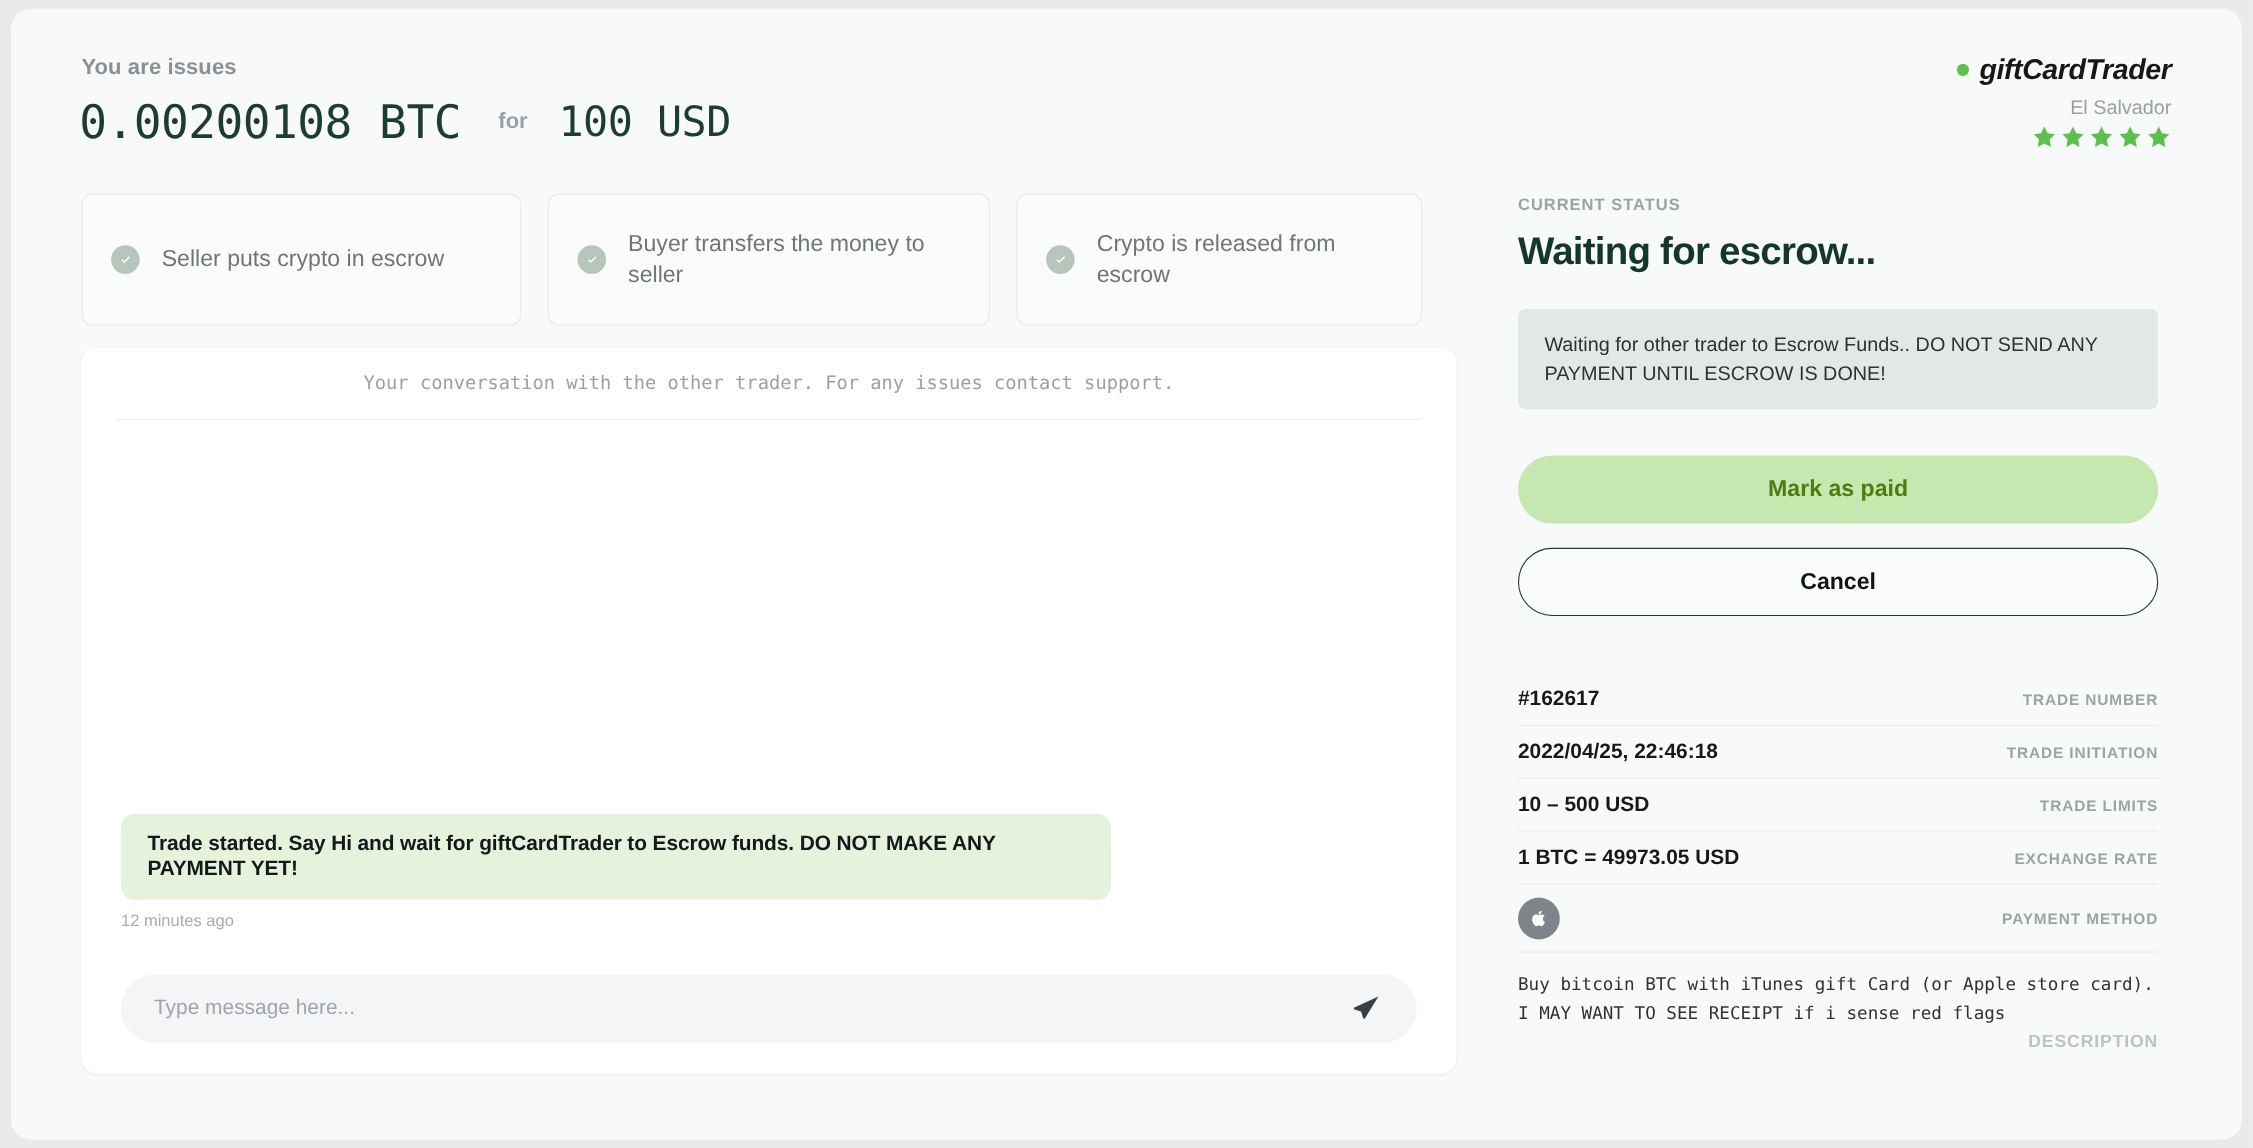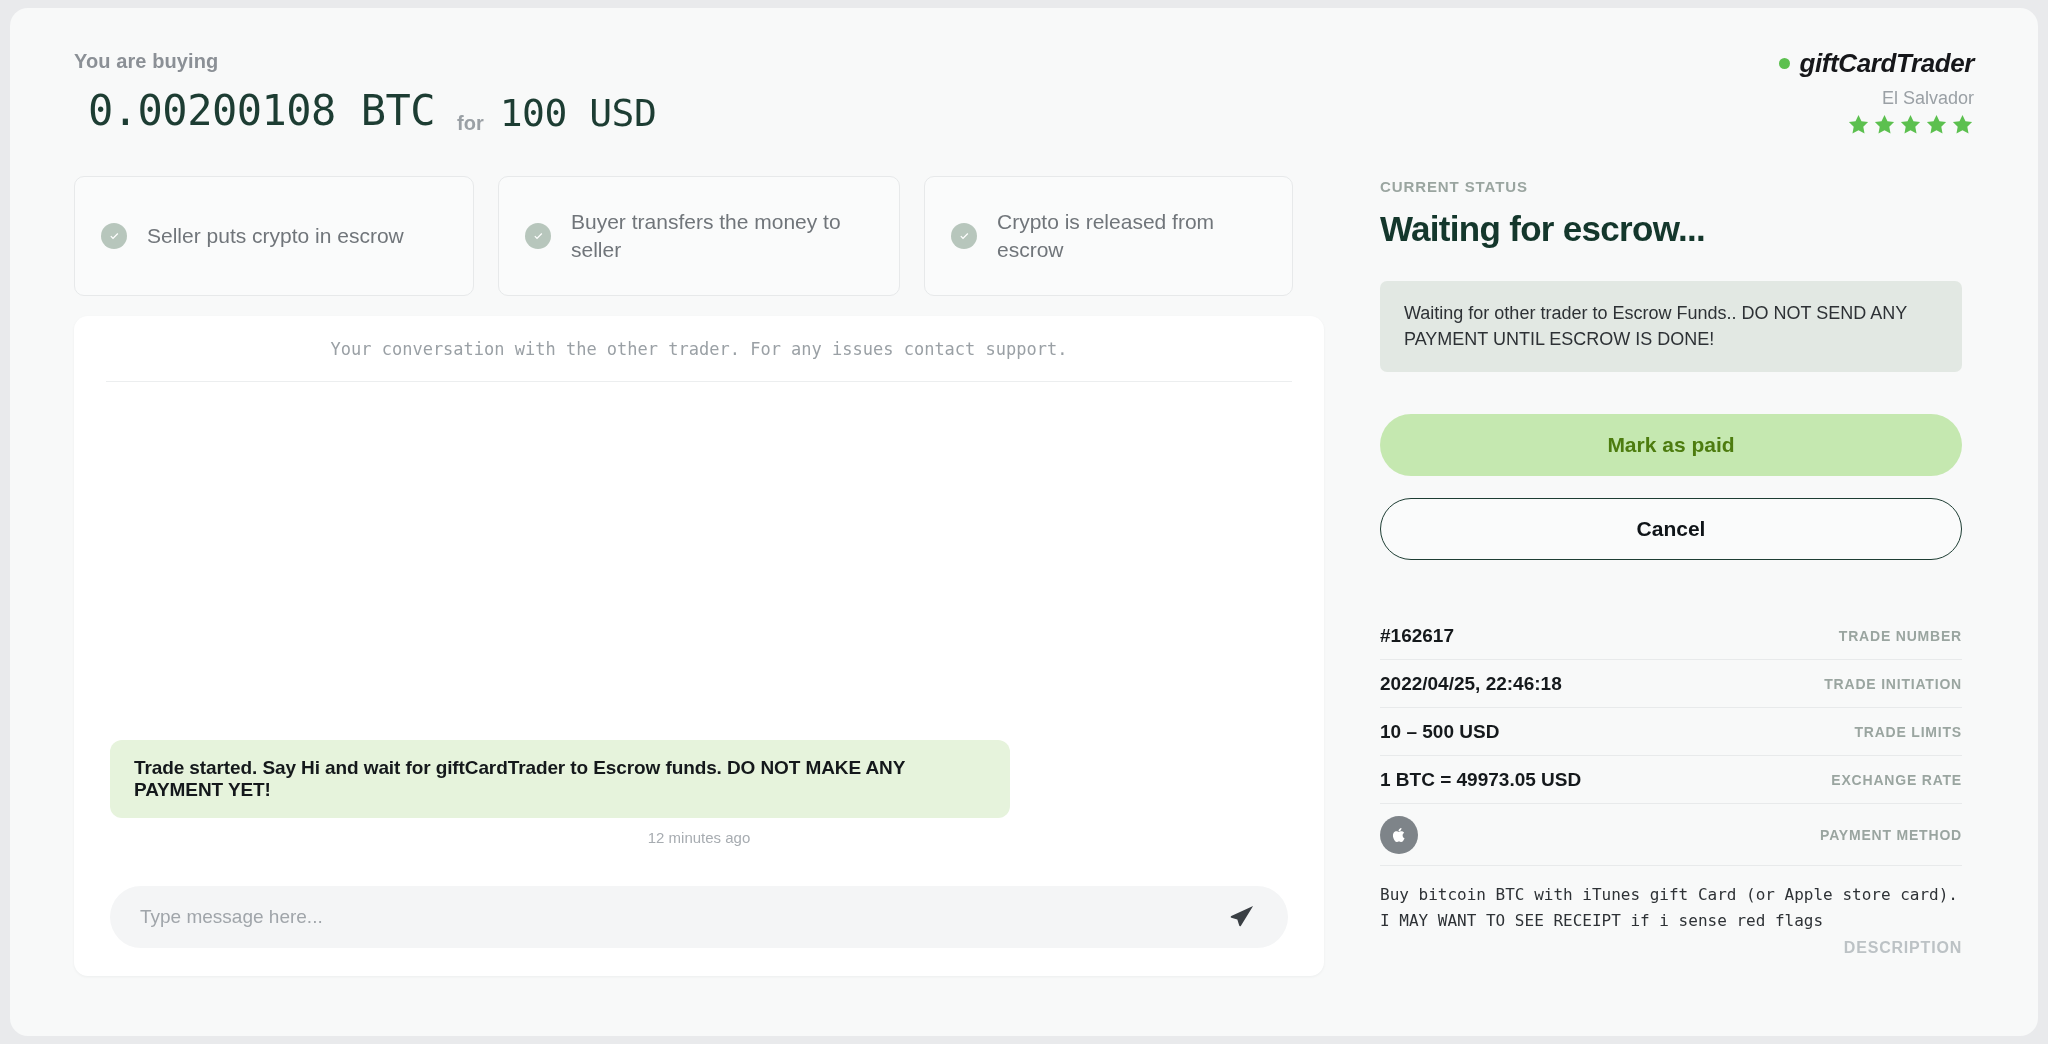--- a/index.html
+++ b/index.html
@@ -36,23 +36,22 @@
     font-size: 20px;
     font-weight: 700;
     color: #8b9096;
     letter-spacing: 0.1px;
   }
   .amount-row {
     position: absolute;
     left: 62px;
     top: 78px;
     display: flex;
-    align-items: flex-end;
-    gap: 0;
-    margin-left: 16px;
+    align-items: center;
+    gap: 12px;
   }
   .amt-crypto {
     font-family: "DejaVu Sans Mono", monospace;
     font-size: 42px;
     font-weight: 400;
     color: #1d3d33;
     letter-spacing: -0.5px;
     white-space: nowrap;
   }
   .amt-for {
@@ -192,21 +191,20 @@
     font-size: 19px;
     font-weight: 600;
     color: #14181b;
     letter-spacing: -0.1px;
   }
   .msg-time {
     margin-top: 11px;
     font-size: 15px;
     color: #a7acb1;
     font-weight: 500;
-    text-align: center;
   }
   .chat-input-wrap {
     position: absolute;
     left: 36px;
     right: 36px;
     bottom: 28px;
     height: 62px;
     background: #f4f5f6;
     border-radius: 31px;
     display: flex;
@@ -338,21 +336,21 @@
     letter-spacing: 0.8px;
     color: #bcc2c5;
   }
 </style>
 </head>
 <body>
 
 <div class="app-frame">
 
   <div class="header">
-    <div class="buy-label">You are buying</div>
+    <div class="buy-label">You are issues</div>
     <div class="amount-row">
       <span class="amt-crypto">0.00200108 BTC</span>
       <span class="amt-for">for</span>
       <span class="amt-fiat">100 USD</span>
     </div>
 
     <div class="brand-block">
       <div class="brand-row">
         <span class="online-dot"></span>
         <span class="brand-name">giftCardTrader</span>

